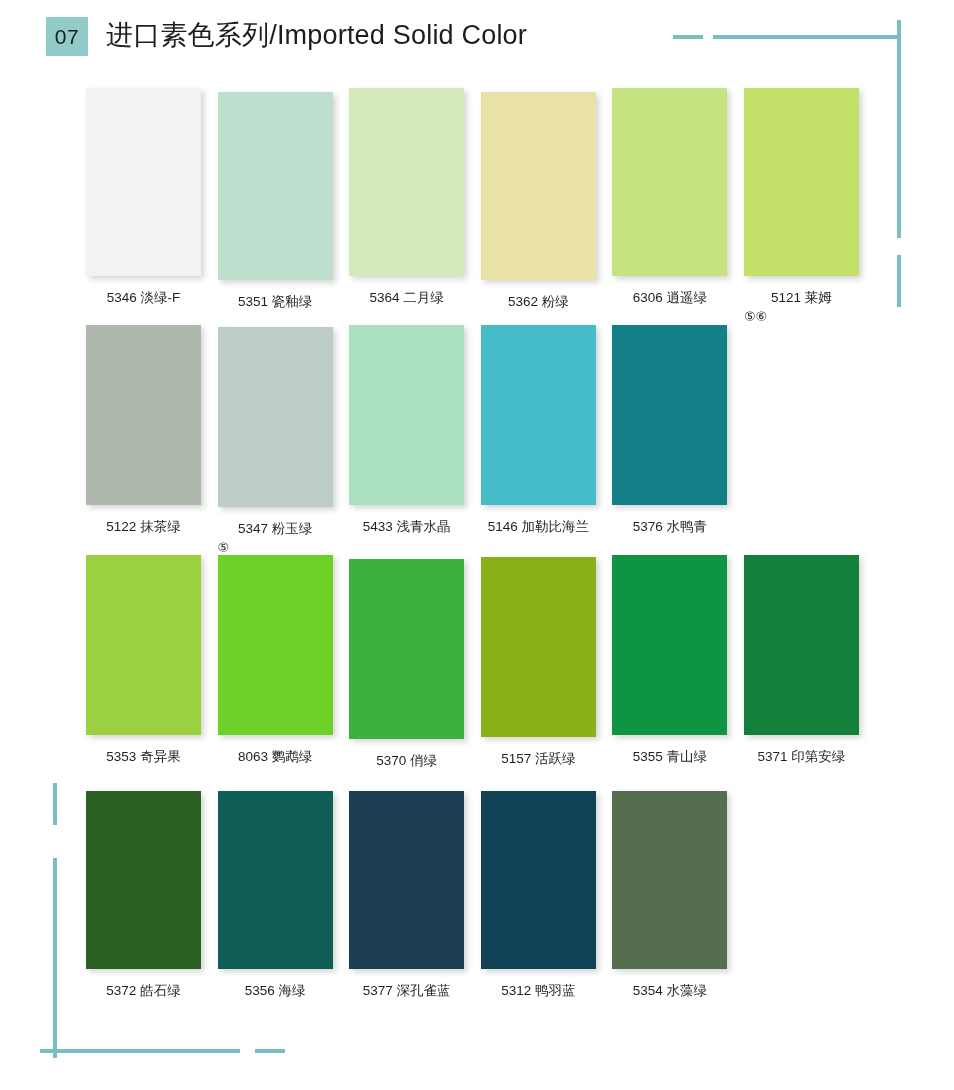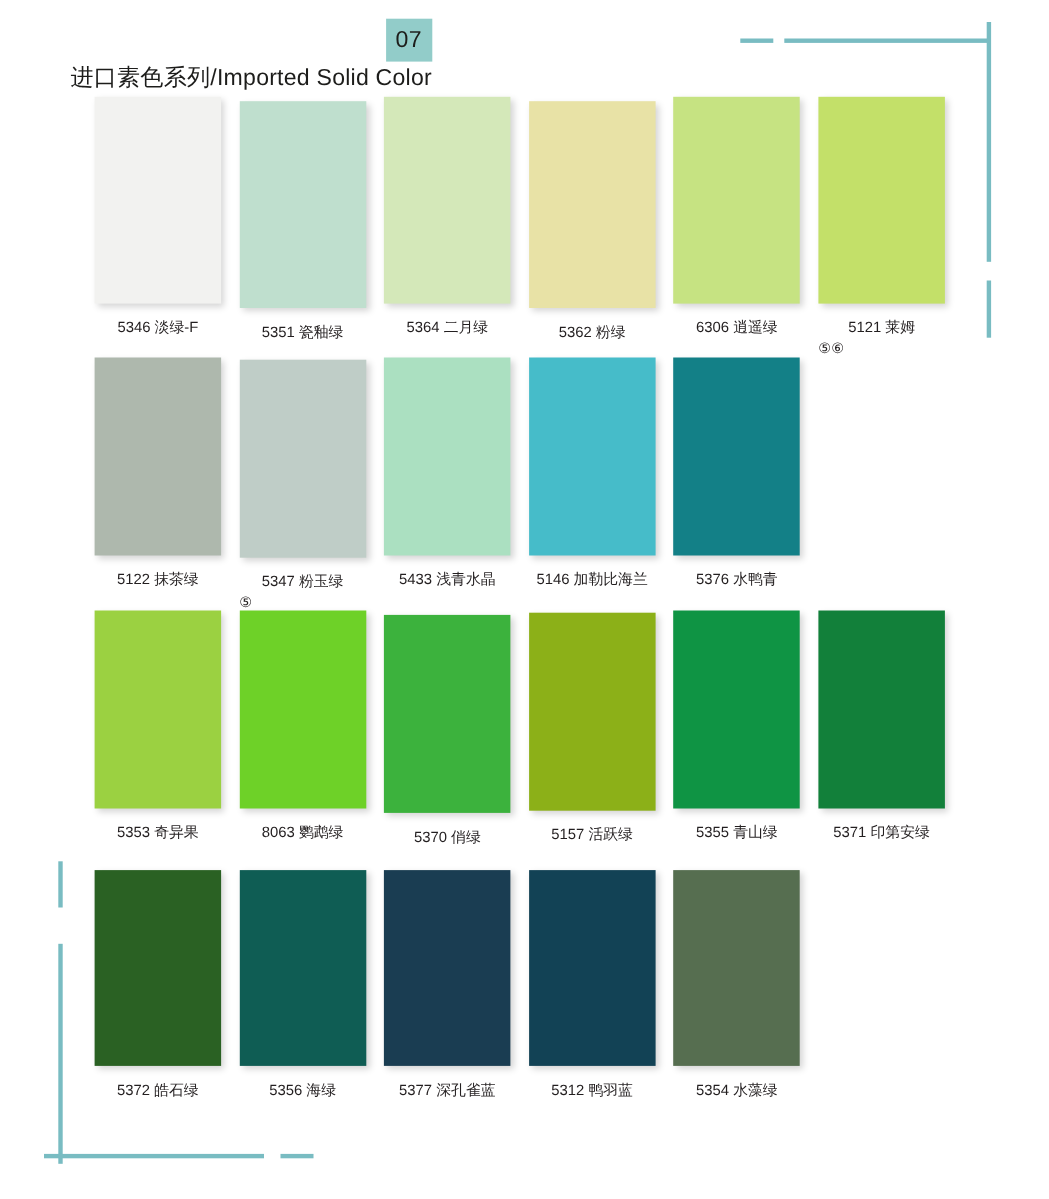--- a/index.html
+++ b/index.html
@@ -15,37 +15,36 @@
     font-family: "Liberation Sans", "DejaVu Sans", sans-serif;
     color: #231f20;
   }
 
   
   .header {
     position: absolute;
     left: 46px;
     top: 17px;
     display: flex;
-    align-items: flex-end;
+    align-items: flex-start;
     height: 40px;
-    flex-direction: column;
   }
   .badge {
     width: 42px;
     height: 39px;
     background: #92ccc9;
     color: #1d1d1b;
     font-size: 21px;
     line-height: 39px;
     text-align: center;
     letter-spacing: 0.5px;
   }
   .header-title {
     margin-left: 18px;
-    font-size: 21px;
+    font-size: 27px;
     color: #1d1d1b;
     white-space: nowrap;
     letter-spacing: 0.2px;
   }
 
   
   .deco {
     position: absolute;
     background: #79bcc2;
   }

